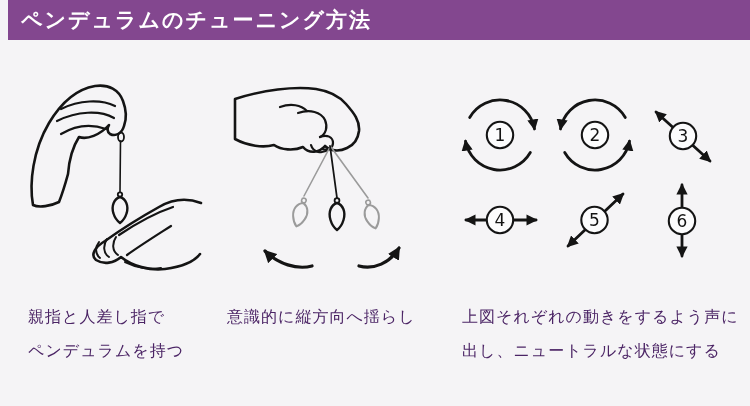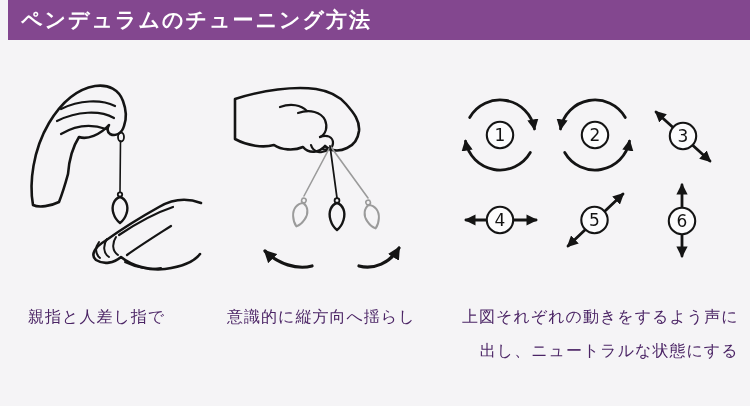--- a/index.html
+++ b/index.html
@@ -22,21 +22,21 @@
   .art{stroke:#141414;fill:none;stroke-linecap:round;stroke-linejoin:round;}
   .ghost{stroke:#9b9b9b;fill:none;stroke-linecap:round;stroke-linejoin:round;}
   .caption{
     position:absolute;top:300px;margin:0;
     color:#4b2465;font-size:16px;letter-spacing:1px;line-height:34px;
     white-space:nowrap;
   }
   .caption span{display:block;}
   .cap1{left:28px;}
   .cap2{left:227px;}
-  .cap3{left:462px;text-align:right;}
+  .cap3{left:462px;}
   .numcircle{fill:#fcfcfd;stroke:#141414;stroke-width:2.1;}
   .numtext{
     fill:#141414;font-size:17px;text-anchor:middle;
     font-family:"DejaVu Sans","Liberation Sans",sans-serif;
   }
 </style>
 </head>
 <body>
 
 <header class="header">
@@ -142,20 +142,21 @@
     <g>
       <path class="art" stroke-width="2.8" marker-start="url(#ah)" marker-end="url(#ah)" d="M227,100 L227,171"></path>
       <circle class="numcircle" cx="227" cy="136" r="13.2"></circle>
       <text class="numtext" x="227" y="142">6</text>
     </g>
   </svg>
 </div>
 
 <p class="caption cap1">
   <span>親指と人差し指で</span>
+  <span>ペンデュラムを持つ</span>
 </p>
 <p class="caption cap2">
   <span>意識的に縦方向へ揺らし</span>
 </p>
 <p class="caption cap3">
   <span>上図それぞれの動きをするよう声に</span>
   <span>出し、ニュートラルな状態にする</span>
 </p>
 
 </body></html>

